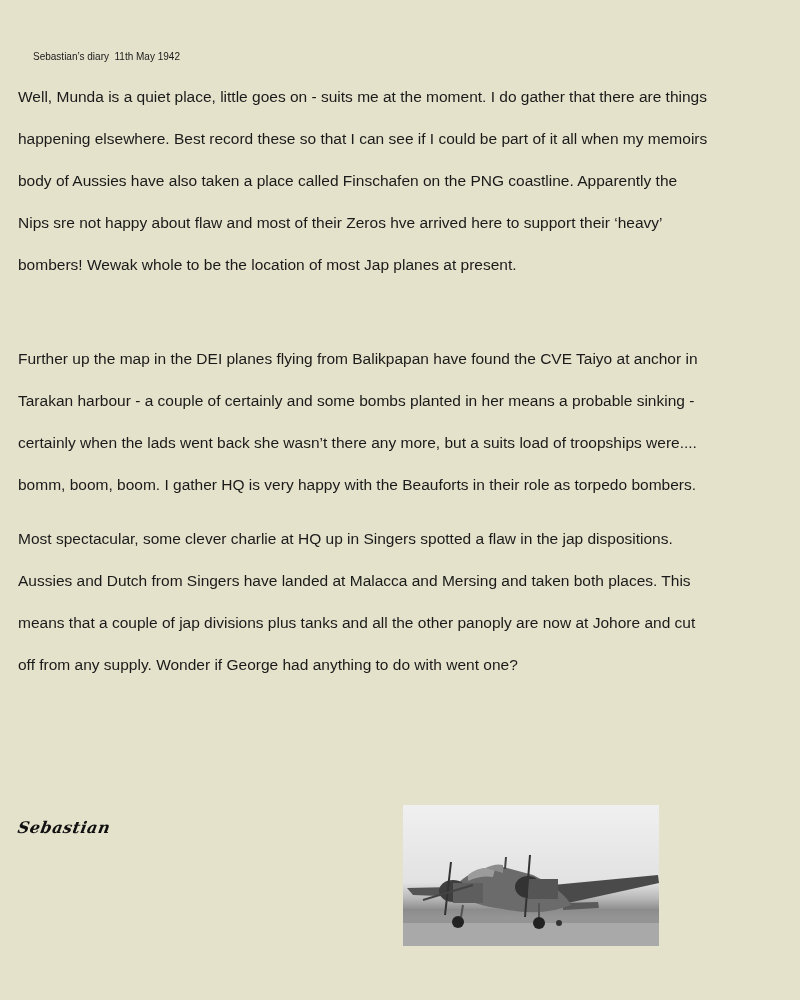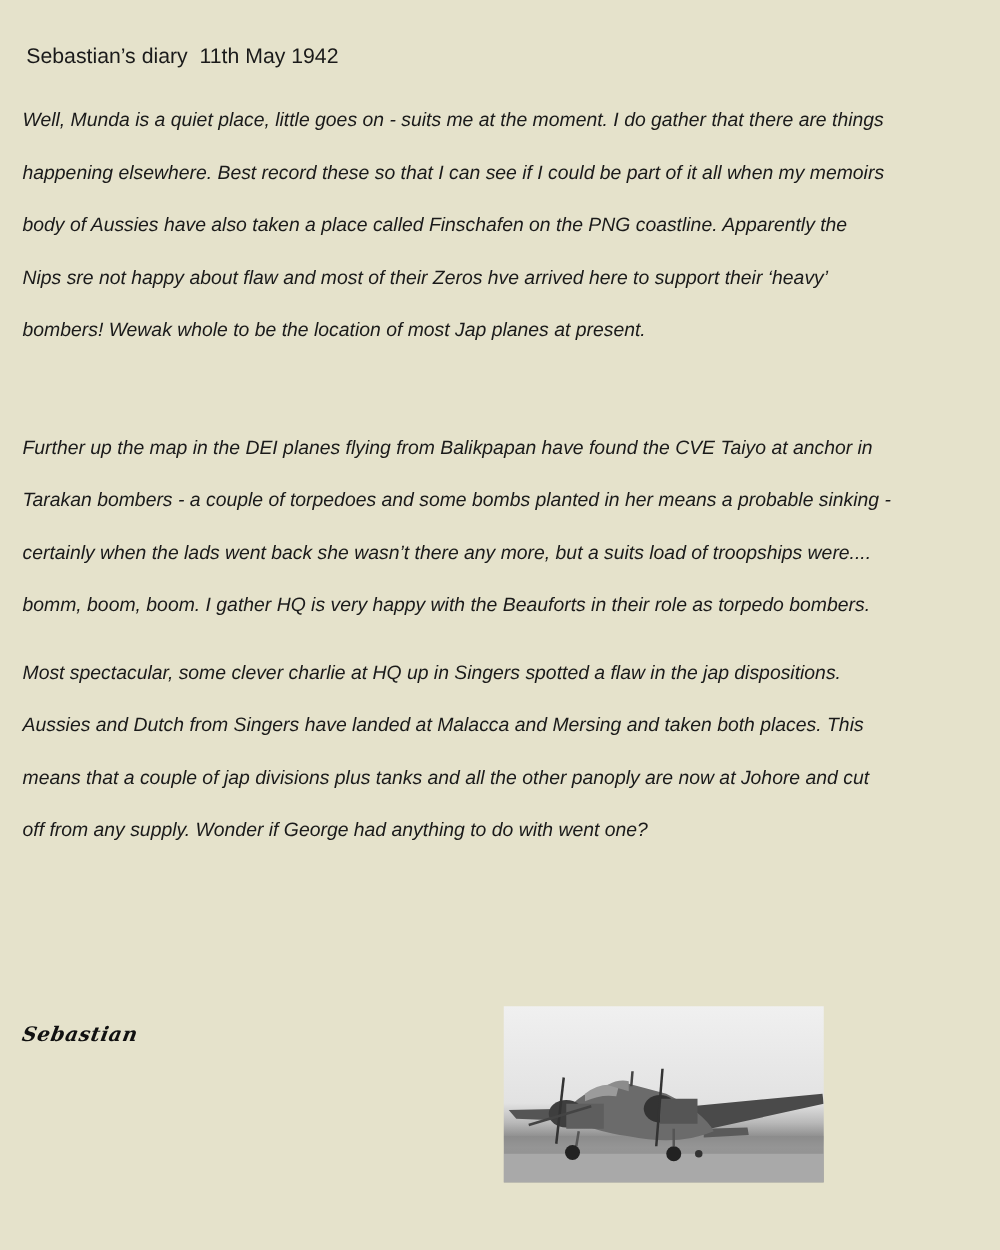--- a/index.html
+++ b/index.html
@@ -18,38 +18,37 @@
     .page {
       position: absolute;
       left: 0; top: 0;
       width: 800px;
       height: 1000px;
     }
     .title {
       position: absolute;
       left: 18px;
       top: 32px;
-      font-size: 17px;
+      font-size: 10px;
       line-height: 20px;
       white-space: pre;
-      margin: 3px;
+      margin: 15px;
       font-weight: normal;
     }
     .para {
       position: absolute;
       left: 18px;
       width: 770px;
       margin: 0;
       font-size: 15.5px;
       line-height: 42px;
     }
     .para .line {
       display: block;
       white-space: nowrap;
-      font-style: italic;
     }
     #p1 { top: 76px; }
     #p2 { top: 338px; }
     #p3 { top: 518px; }
 
     .signature {
       position: absolute;
       left: 18px;
       top: 818px;
       font-family: "DejaVu Serif", serif;
@@ -84,21 +83,21 @@
   <p class="para" id="p1">
     <span class="line">Well, Munda is a quiet place, little goes on - suits me at the moment. I do gather that there are things</span>
     <span class="line">happening elsewhere. Best record these so that I can see if I could be part of it all when my memoirs</span>
     <span class="line">body of Aussies have also taken a place called Finschafen on the PNG coastline. Apparently the</span>
     <span class="line">Nips sre not happy about flaw and most of their Zeros hve arrived here to support their ‘heavy’</span>
     <span class="line">bombers! Wewak whole to be the location of most Jap planes at present.</span>
   </p>
 
   <p class="para" id="p2">
     <span class="line">Further up the map in the DEI planes flying from Balikpapan have found the CVE Taiyo at anchor in</span>
-    <span class="line">Tarakan bombers - a couple of torpedoes and some bombs planted in her means a probable sinking -</span>
+    <span class="line">Tarakan harbour - a couple of certainly and some bombs planted in her means a probable sinking -</span>
     <span class="line">certainly when the lads went back she wasn’t there any more, but a suits load of troopships were....</span>
     <span class="line">bomm, boom, boom. I gather HQ is very happy with the Beauforts in their role as torpedo bombers.</span>
   </p>
 
   <p class="para" id="p3">
     <span class="line">Most spectacular, some clever charlie at HQ up in Singers spotted a flaw in the jap dispositions.</span>
     <span class="line">Aussies and Dutch from Singers have landed at Malacca and Mersing and taken both places. This</span>
     <span class="line">means that a couple of jap divisions plus tanks and all the other panoply are now at Johore and cut</span>
     <span class="line">off from any supply. Wonder if George had anything to do with went one?</span>
   </p>

